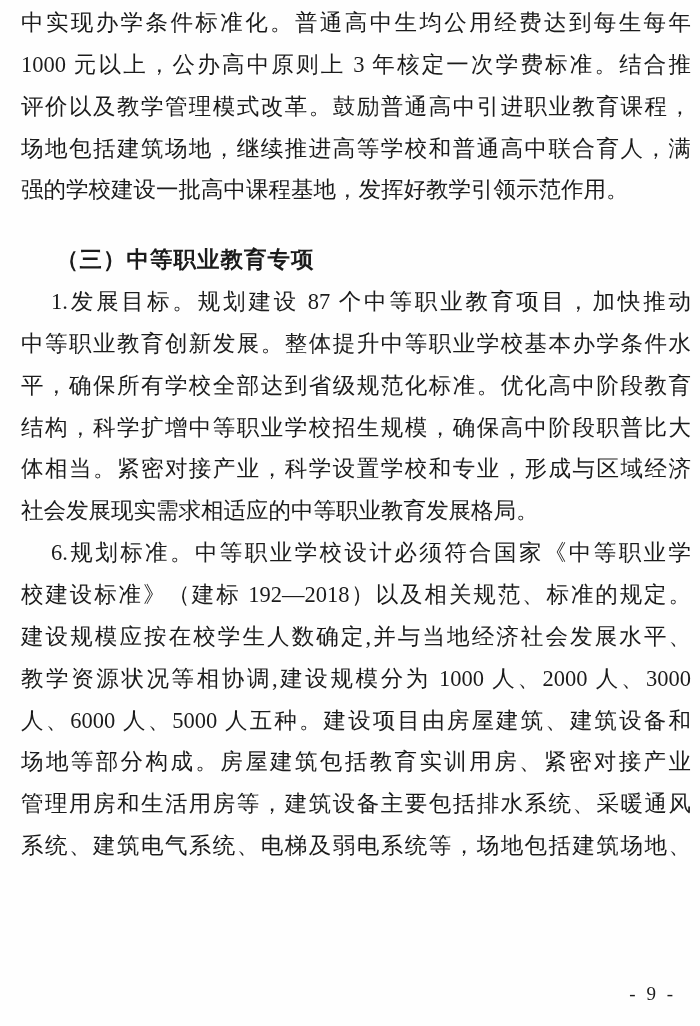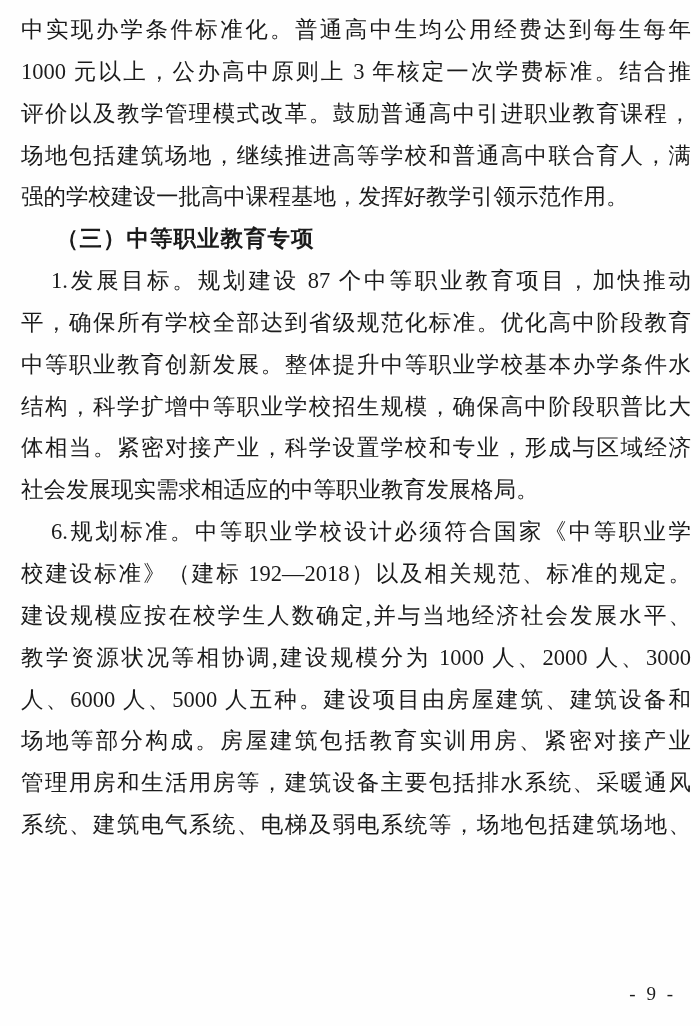--- a/index.html
+++ b/index.html
@@ -12,21 +12,21 @@
     width: 700px;
     height: 1026px;
     background: #fefefe;
     overflow: hidden;
     font-family: "Liberation Serif", "DejaVu Serif", serif;
     color: #1b1b1b;
   }
   .doc-body {
     position: absolute;
     left: 21px;
-    top: 9px;
+    top: 2px;
     width: 670px;
   }
   .line {
     font-size: 22.5px;
     line-height: 41.85px;
     height: 41.85px;
     text-align: justify;
     text-align-last: justify;
     text-justify: inter-character;
     white-space: normal;
@@ -36,20 +36,21 @@
     text-align-last: left;
   }
   .line.indent {
     text-indent: 30px;
   }
   .line.heading {
     font-weight: bold;
     text-align-last: left;
     text-indent: 35px;
     letter-spacing: 1px;
+    margin-top: 28px;
   }
   .line b {
     font-weight: normal;
   }
   .page-footer {
     position: absolute;
     top: 983px;
     right: 24px;
     font-size: 19px;
     letter-spacing: 3px;
@@ -61,22 +62,22 @@
 
 <div class="page">
   <div class="doc-body">
       <div class="line">中实现办学条件标准化。普通高中生均公用经费达到每生每年</div>
       <div class="line">1000 元以上，公办高中原则上 3 年核定一次学费标准。结合推</div>
       <div class="line">评价以及教学管理模式改革。鼓励普通高中引进职业教育课程，</div>
       <div class="line">场地包括建筑场地，继续推进高等学校和普通高中联合育人，满</div>
       <div class="line end">强的学校建设一批高中课程基地，发挥好教学引领示范作用。</div>
       <div class="line end heading">（三）中等职业教育专项</div>
       <div class="line indent"><b>1.发展目标。</b>规划建设 87 个中等职业教育项目，加快推动</div>
+      <div class="line">中等职业教育创新发展。整体提升中等职业学校基本办学条件水</div>
       <div class="line">平，确保所有学校全部达到省级规范化标准。优化高中阶段教育</div>
-      <div class="line">中等职业教育创新发展。整体提升中等职业学校基本办学条件水</div>
       <div class="line">结构，科学扩增中等职业学校招生规模，确保高中阶段职普比大</div>
       <div class="line">体相当。紧密对接产业，科学设置学校和专业，形成与区域经济</div>
       <div class="line end">社会发展现实需求相适应的中等职业教育发展格局。</div>
       <div class="line indent"><b>6.规划标准。</b>中等职业学校设计必须符合国家《中等职业学</div>
       <div class="line">校建设标准》（建标 192—2018）以及相关规范、标准的规定。</div>
       <div class="line">建设规模应按在校学生人数确定,并与当地经济社会发展水平、</div>
       <div class="line">教学资源状况等相协调,建设规模分为 1000 人、2000 人、3000</div>
       <div class="line">人、6000 人、5000 人五种。建设项目由房屋建筑、建筑设备和</div>
       <div class="line">场地等部分构成。房屋建筑包括教育实训用房、紧密对接产业</div>
       <div class="line">管理用房和生活用房等，建筑设备主要包括排水系统、采暖通风</div>

